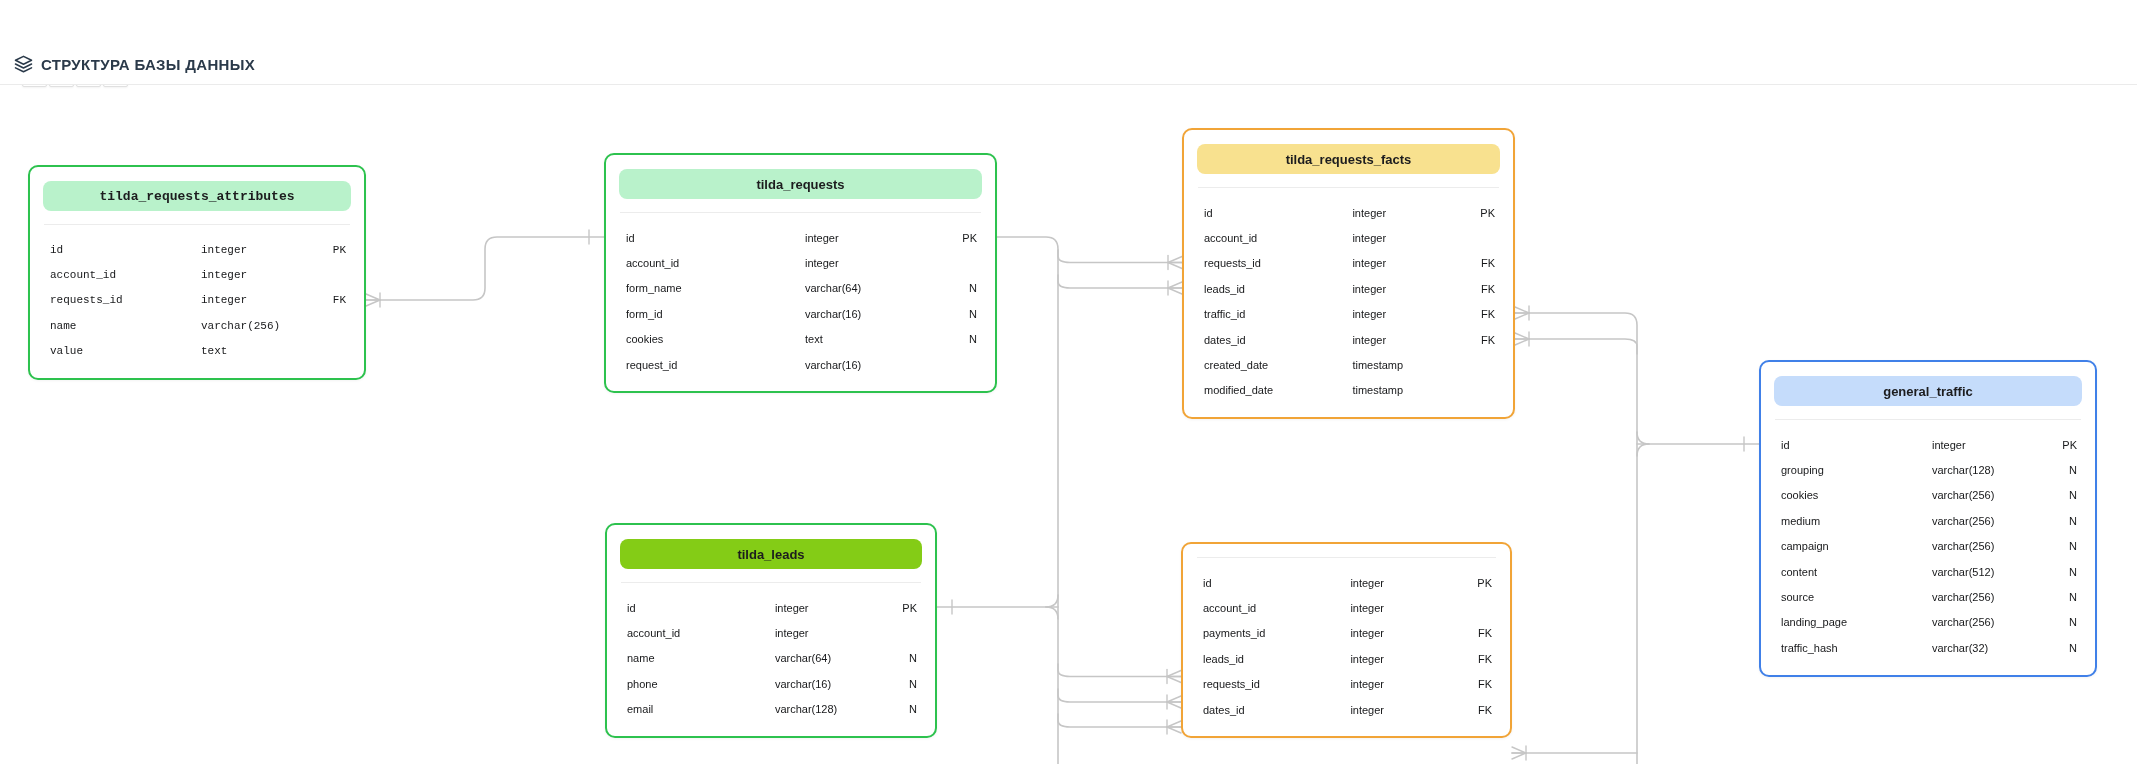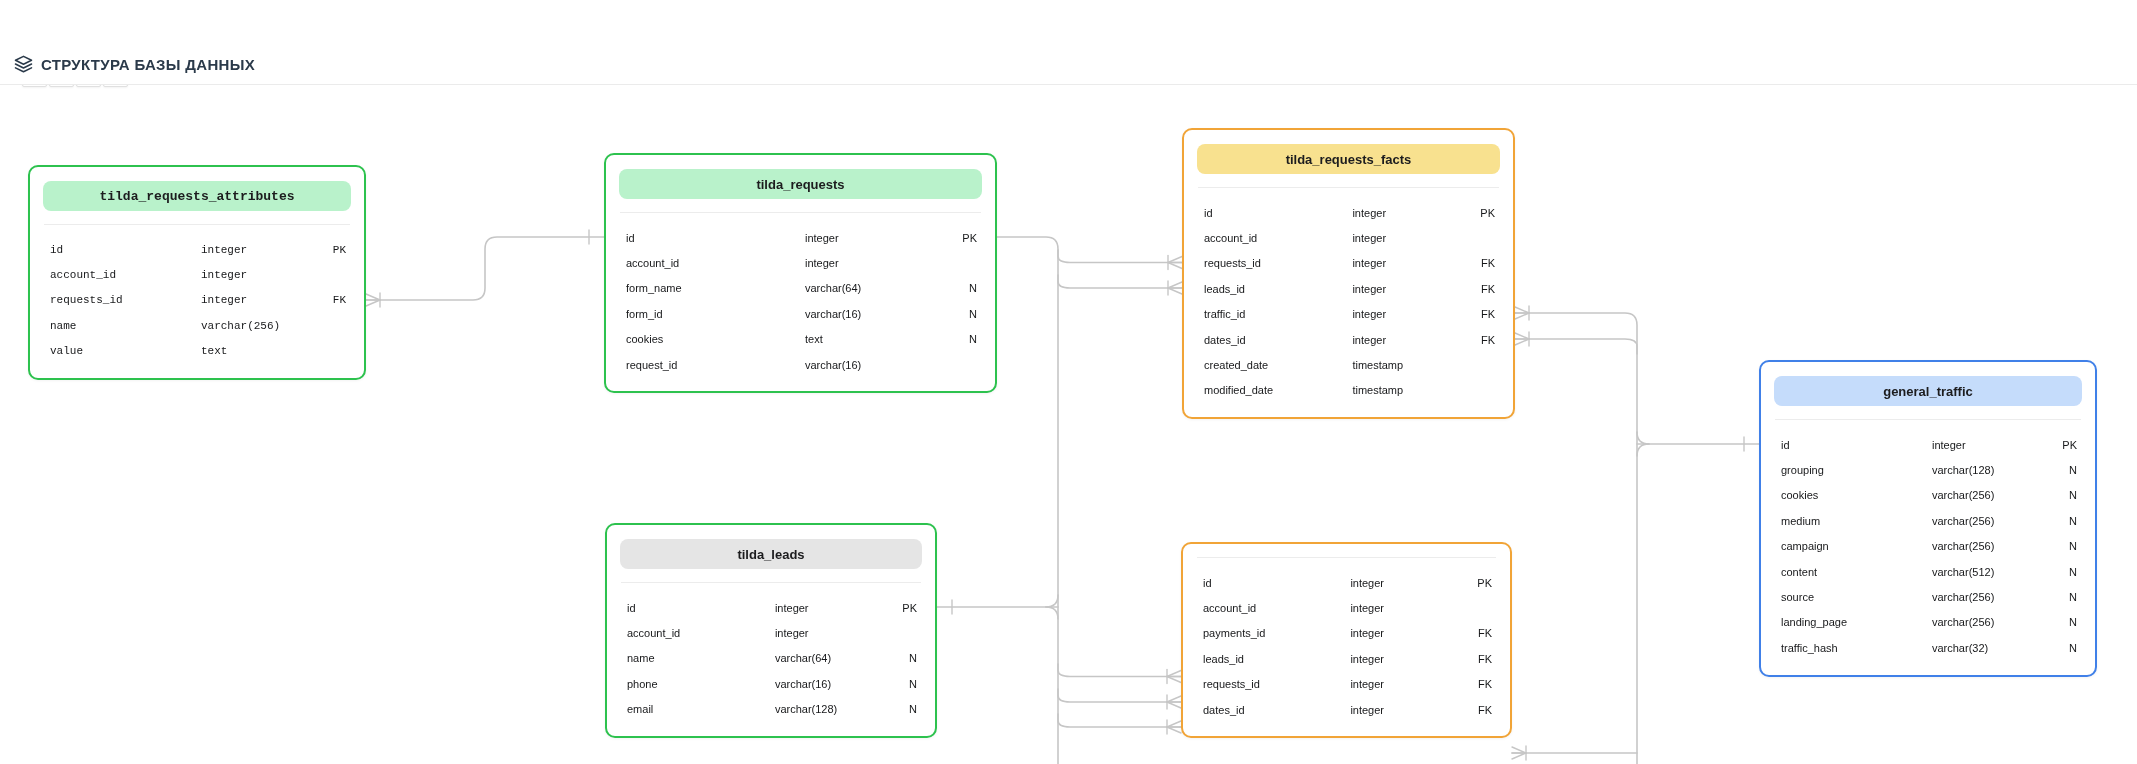--- a/index.html
+++ b/index.html
@@ -268,21 +268,21 @@
               <span class="fkey">N</span>
             </div>
             <div class="erow">
               <span class="fname">request_id</span>
               <span class="ftype">varchar(16)</span>
               <span class="fkey"></span>
             </div>
           </div>
         </div>
         <div class="entity" style="left: 605px; top: 523px; width: 332px; border-color: rgb(45, 194, 78);">
-          <div class="entity-header" style="background: #e5e5e5;">tilda_leads</div>
+          <div class="entity-header" style="background: #84cc16;">tilda_leads</div>
           <div class="entity-divider"></div>
           <div class="entity-rows">
             <div class="erow">
               <span class="fname">id</span>
               <span class="ftype">integer</span>
               <span class="fkey">PK</span>
             </div>
             <div class="erow">
               <span class="fname">account_id</span>
               <span class="ftype">integer</span>

